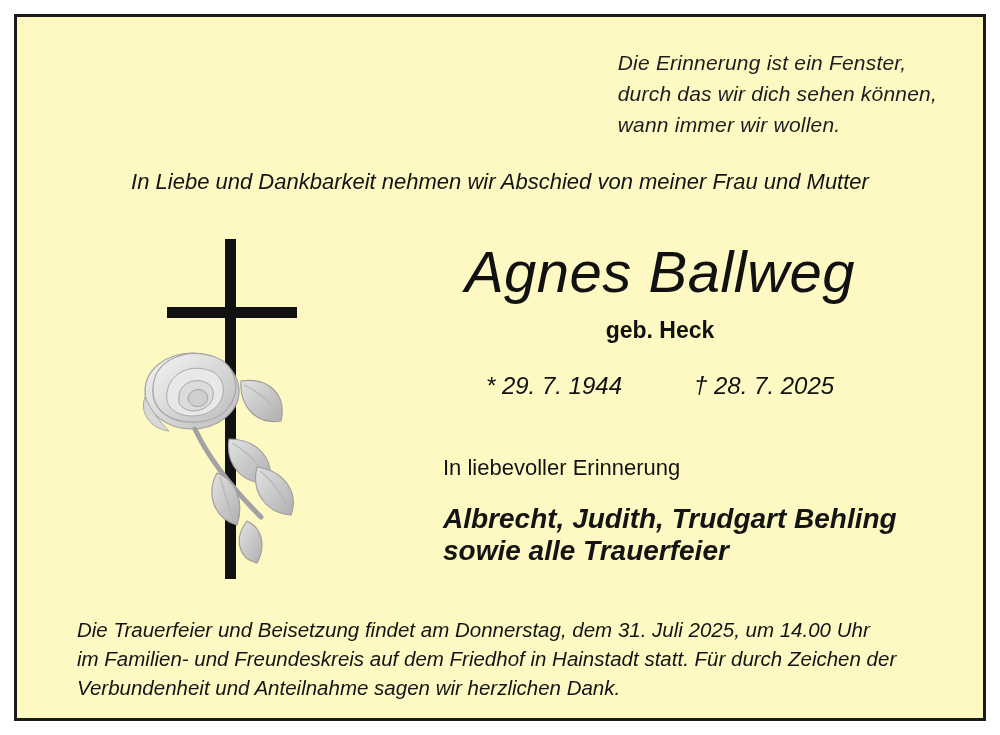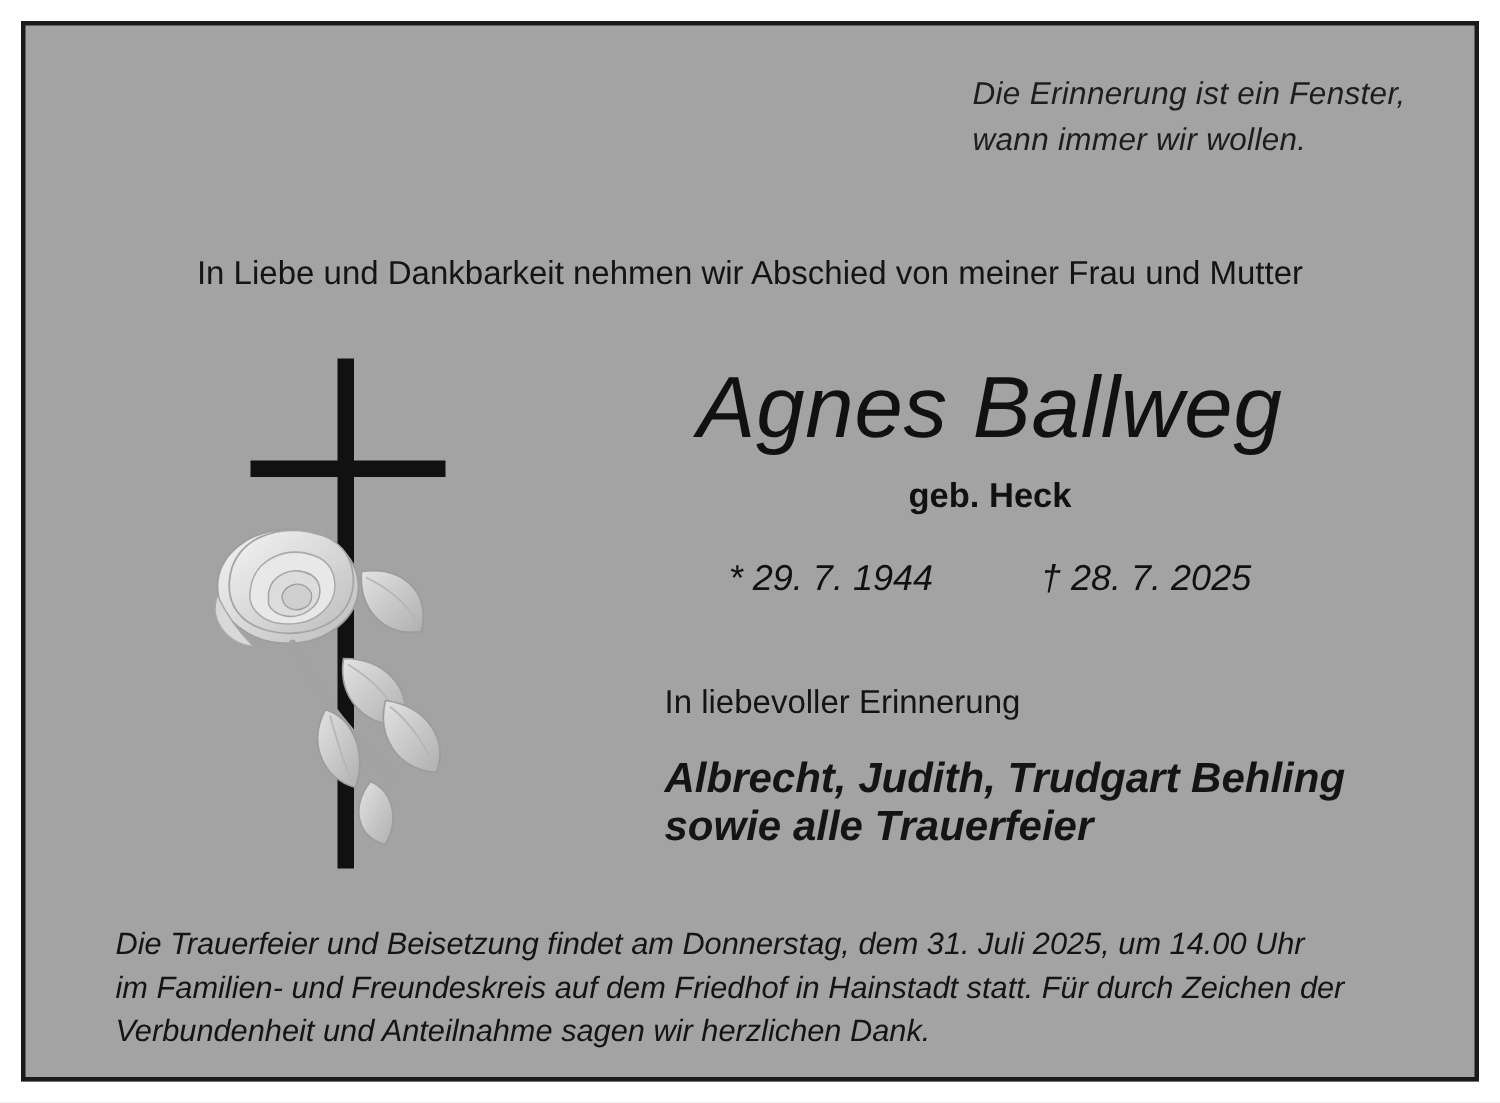--- a/index.html
+++ b/index.html
@@ -18,21 +18,21 @@
     width: 1000px;
     height: 735px;
     box-sizing: border-box;
     background: #efefef;
     border: 14px solid #ffffff;
   }
   #notice-inner {
     position: absolute;
     top: 0; left: 0; right: 0; bottom: 0;
     border: 3px solid #1a1a1a;
-    background: #a3a3a3;
+    background: #fef9c3;
     box-sizing: border-box;
   }
 
   
   .motto {
     position: absolute;
     top: 30px;
     right: 46px;
     text-align: left;
     font-style: italic;
@@ -43,20 +43,21 @@
   }
   .motto div { white-space: nowrap; }
 
   
   .intro {
     position: absolute;
     top: 152px;
     left: 48px;
     right: 48px;
     text-align: center;
+    font-style: italic;
     font-size: 22px;
     color: #141414;
     white-space: nowrap;
   }
 
   
   .emblem {
     position: absolute;
     left: 112px;
     top: 208px;
@@ -146,20 +147,21 @@
   .footer div { white-space: nowrap; }
 </style>
 </head>
 <body>
 
 <div id="notice">
   <div id="notice-inner">
 
     <div class="motto">
       <div>Die Erinnerung ist ein Fenster,</div>
+      <div>durch das wir dich sehen können,</div>
       <div>wann immer wir wollen.</div>
     </div>
 
     <div class="intro">In Liebe und Dankbarkeit nehmen wir Abschied von meiner Frau und Mutter</div>
 
     <div class="emblem">
       <div class="cross-v"></div>
       <div class="cross-h"></div>
       <svg class="rose" width="200" height="230" viewBox="0 0 200 230" xmlns="http://www.w3.org/2000/svg">
         <defs>

